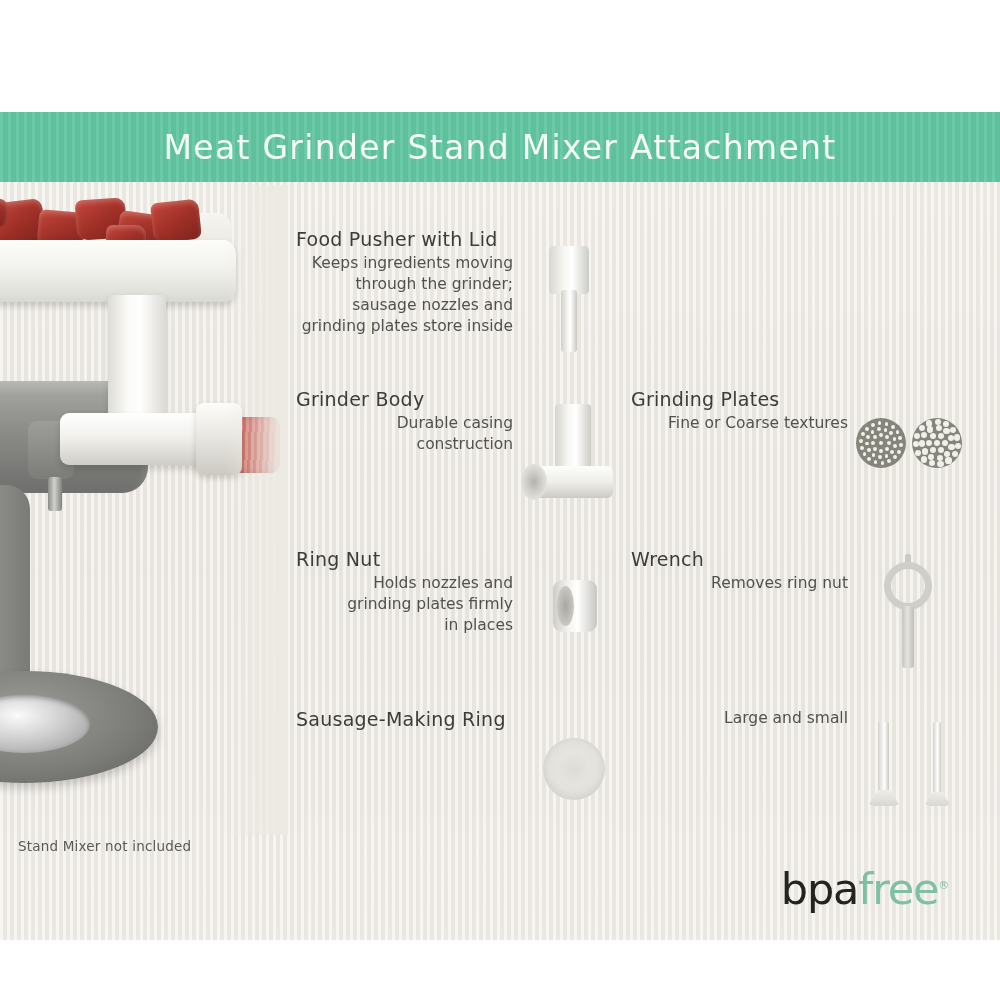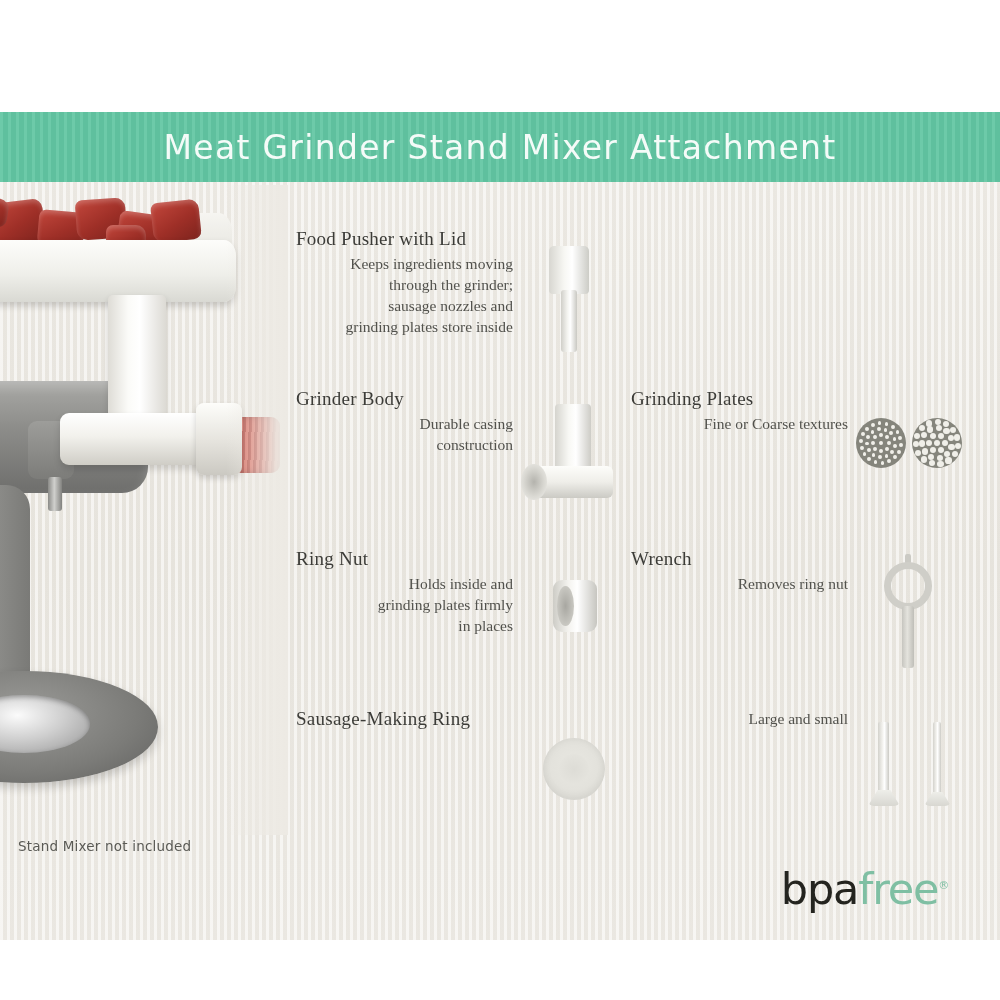--- a/index.html
+++ b/index.html
@@ -236,21 +236,21 @@
     width: 690px;
   }
   .feature-row { display: flex; margin-bottom: 12px; }
   .feature {
     position: relative;
     width: 335px;
     min-height: 148px;
     display: flex;
     align-items: flex-start;
   }
-  .feature-text { width: 220px; padding-right: 6px; font-family: Liberation Serif, serif; }
+  .feature-text { width: 220px; padding-right: 6px; }
   .feature-title {
     font-size: 19px;
     color: #3c3c38;
     letter-spacing: 0.25px;
     margin-bottom: 3px;
     white-space: nowrap;
   }
   .feature-desc {
     font-size: 15.5px;
     color: #52524d;
@@ -591,21 +591,21 @@
         </div>
       </div>
     </div>
 
     <div class="feature-row">
 
       <div class="feature">
         <div class="feature-text">
           <div class="feature-title">Ring Nut</div>
           <div class="feature-desc">
-            <span>Holds inside and</span>
+            <span>Holds nozzles and</span>
             <span>grinding plates firmly</span>
             <span>in places</span>
           </div>
         </div>
         <div class="feature-art">
           <div class="rn-outer"></div>
           <div class="rn-inner"></div>
         </div>
       </div>
 

